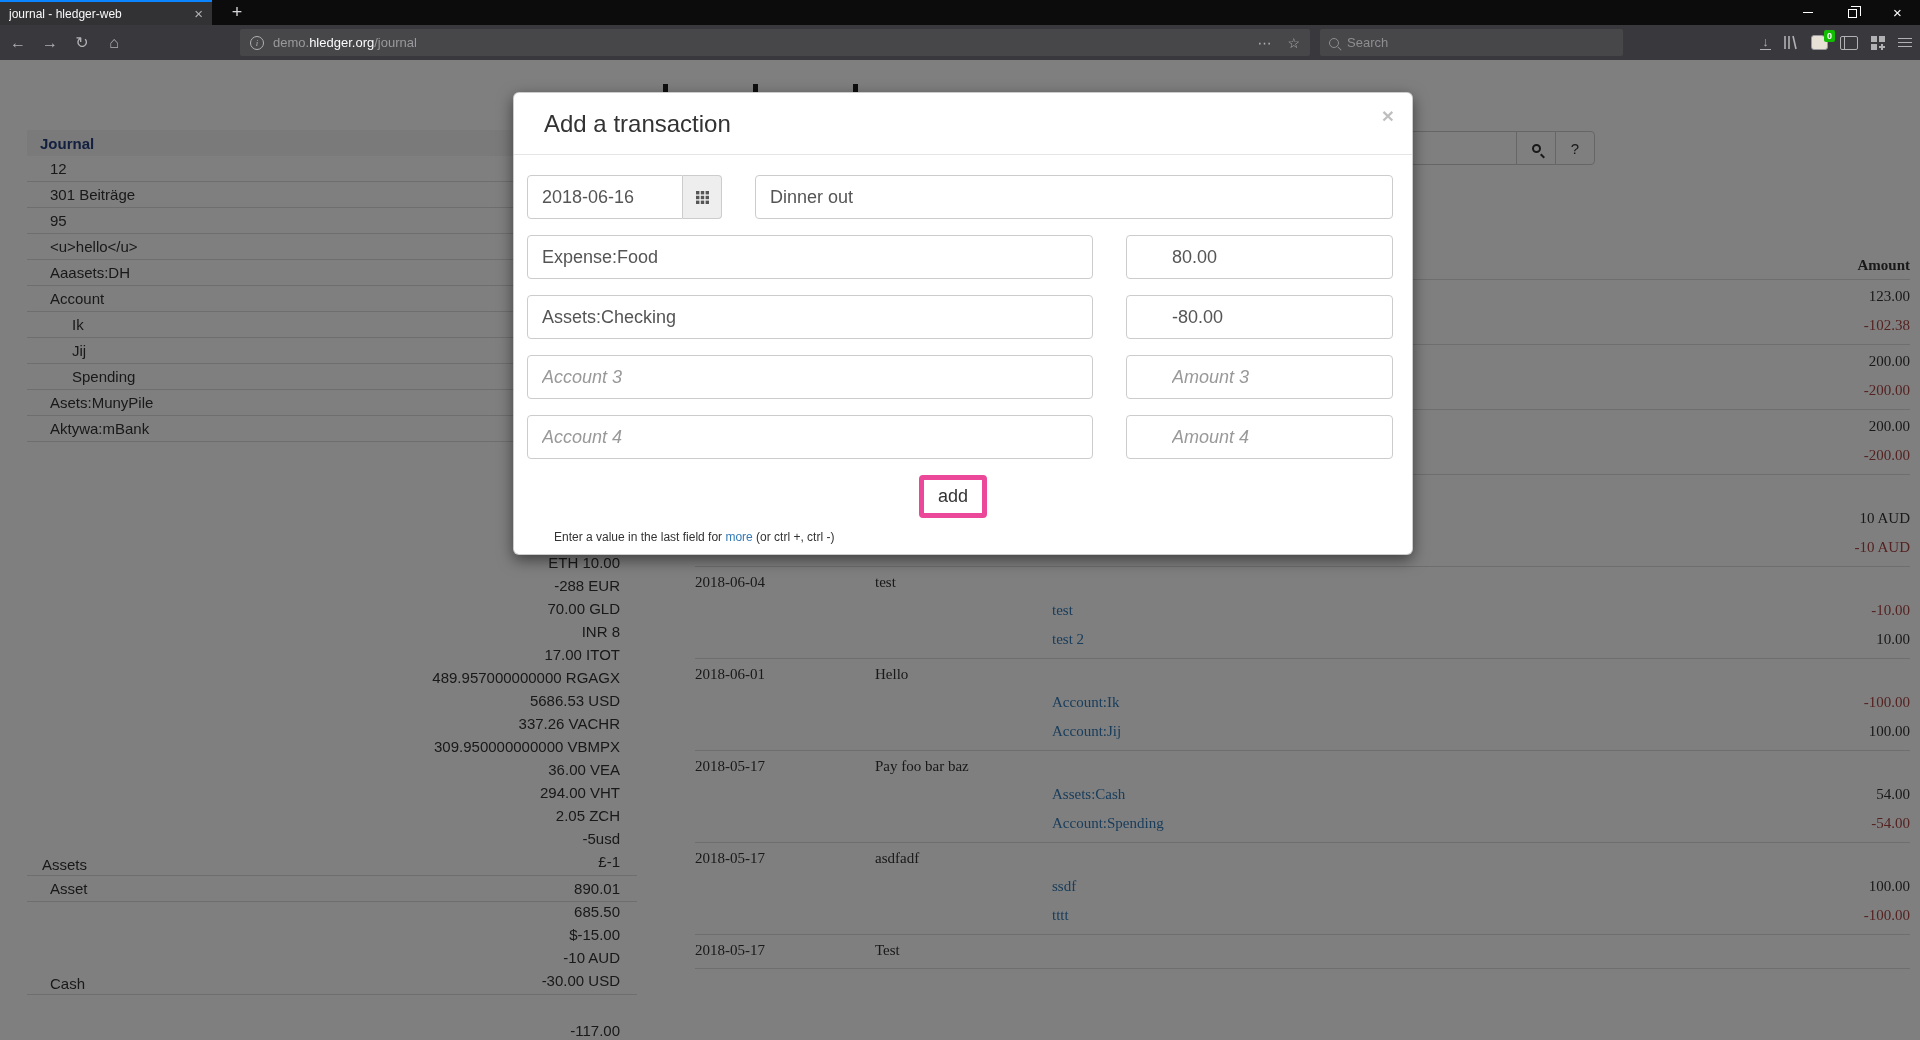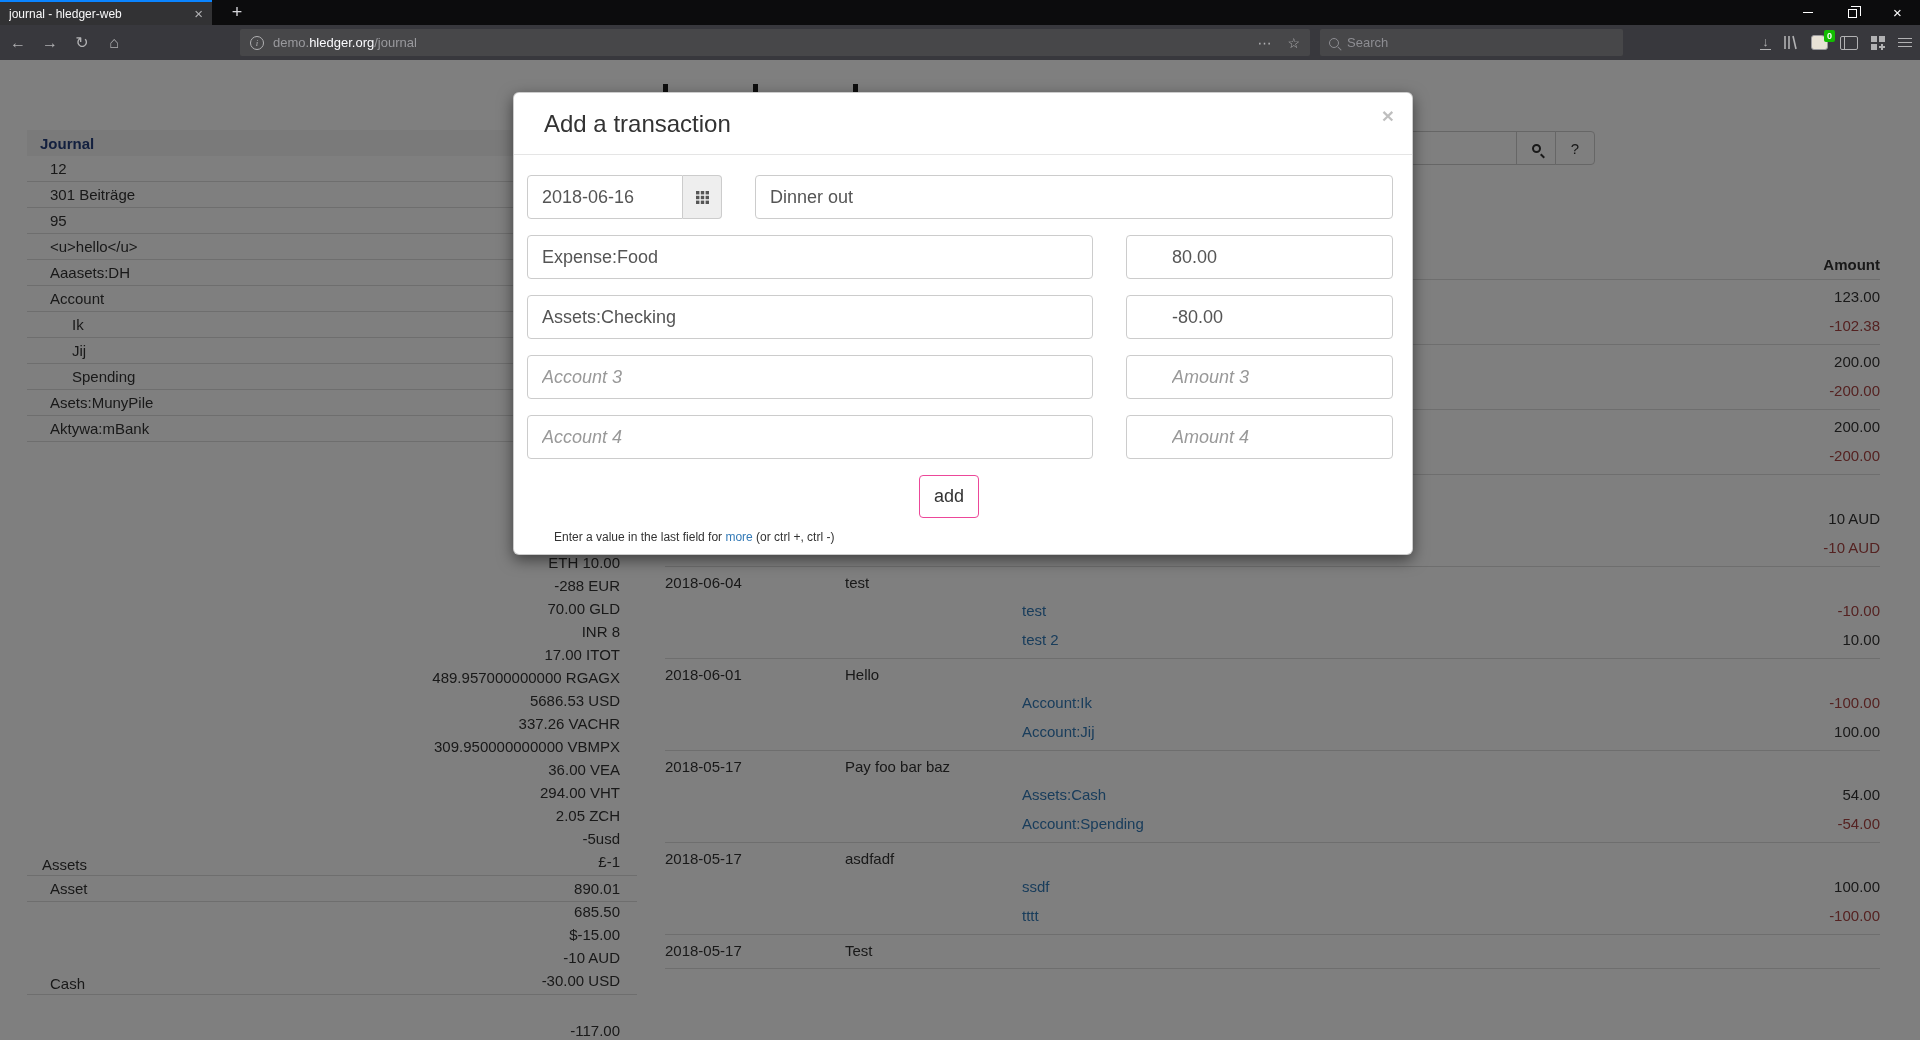--- a/index.html
+++ b/index.html
@@ -72,21 +72,21 @@
   .amts div { line-height:23px; }
   .i0 { padding-left:15px; } .i1 { padding-left:23px; } .i2 { padding-left:45px; }
 
   .search-form { position:absolute; left:1220px; top:71px; height:34px; display:flex; }
   .search-input { width:297px; height:34px; border:1px solid #ccc; border-radius:4px 0 0 4px; border-right:none; padding:0 10px; font-size:14px; outline:none; }
   .sf-btn { width:40px; height:34px; border:1px solid #ccc; background:#fff; margin-left:-1px; display:flex; align-items:center; justify-content:center; color:#333; font-size:15px; }
   .sf-btn.last { border-radius:0 4px 4px 0; }
   .mag2 { width:9px; height:9px; border:2px solid #333; border-radius:50%; position:relative; }
   .mag2::after { content:""; position:absolute; width:5px; border-top:2px solid #333; transform:rotate(45deg); left:6px; top:9px; }
 
-  .txn-table { position:absolute; left:665px; top:190px; width:1215px; font-size:15px; color:#333; }
+  .txn-table { position:absolute; left:695px; top:190px; width:1215px; font-size:15px; color:#333;font-family:Liberation Serif, serif; }
   .thead { height:30px; line-height:30px; border-bottom:1px solid #ddd; font-weight:bold; text-align:right; }
   .txn { border-bottom:1px solid #ddd; padding:2px 0 4px; }
   .thr { display:flex; line-height:27px; }
   .tdate { width:180px; }
   .tdesc { flex:1; }
   .posting { display:flex; line-height:29px; }
   .pacct { margin-left:357px; color:#337ab7; text-decoration:none; }
   .pamt { margin-left:auto; text-align:right; }
   .neg { color:#a94442; }
 
@@ -108,21 +108,21 @@
   }
   .f-input::placeholder { font-style:italic; color:#999; opacity:1; }
   .date-input { width:156px; border-radius:4px 0 0 4px; }
   .date-addon { width:39px; height:44px; border:1px solid #ccc; border-left:none; border-radius:0 4px 4px 0; background:#eee; display:flex; align-items:center; justify-content:center; }
   .desc-input { margin-left:33px; flex:1; }
   .acct-input { width:566px; }
   .amt-input { margin-left:auto; width:267px;padding-left:45px; }
   .add-row { height:43px; }
   .btn-add {
     margin-left:392px; height:43px; padding:0 14px; font-size:18px; color:#333; background:#fff;
-    border:1px solid #ec4899; border-radius:4px; font-family:"Liberation Sans", sans-serif;
+    border:5px solid #ec4899; border-radius:4px; font-family:"Liberation Sans", sans-serif;
   }
   .hint { margin:12px 0 0 27px; font-size:12px; color:#333; }
   .hint a { color:#337ab7; text-decoration:none; }
 </style>
 </head>
 <body>
 
 <div class="titlebar">
   <div class="tab">
     <span class="tab-title">journal - hledger-web</span>

